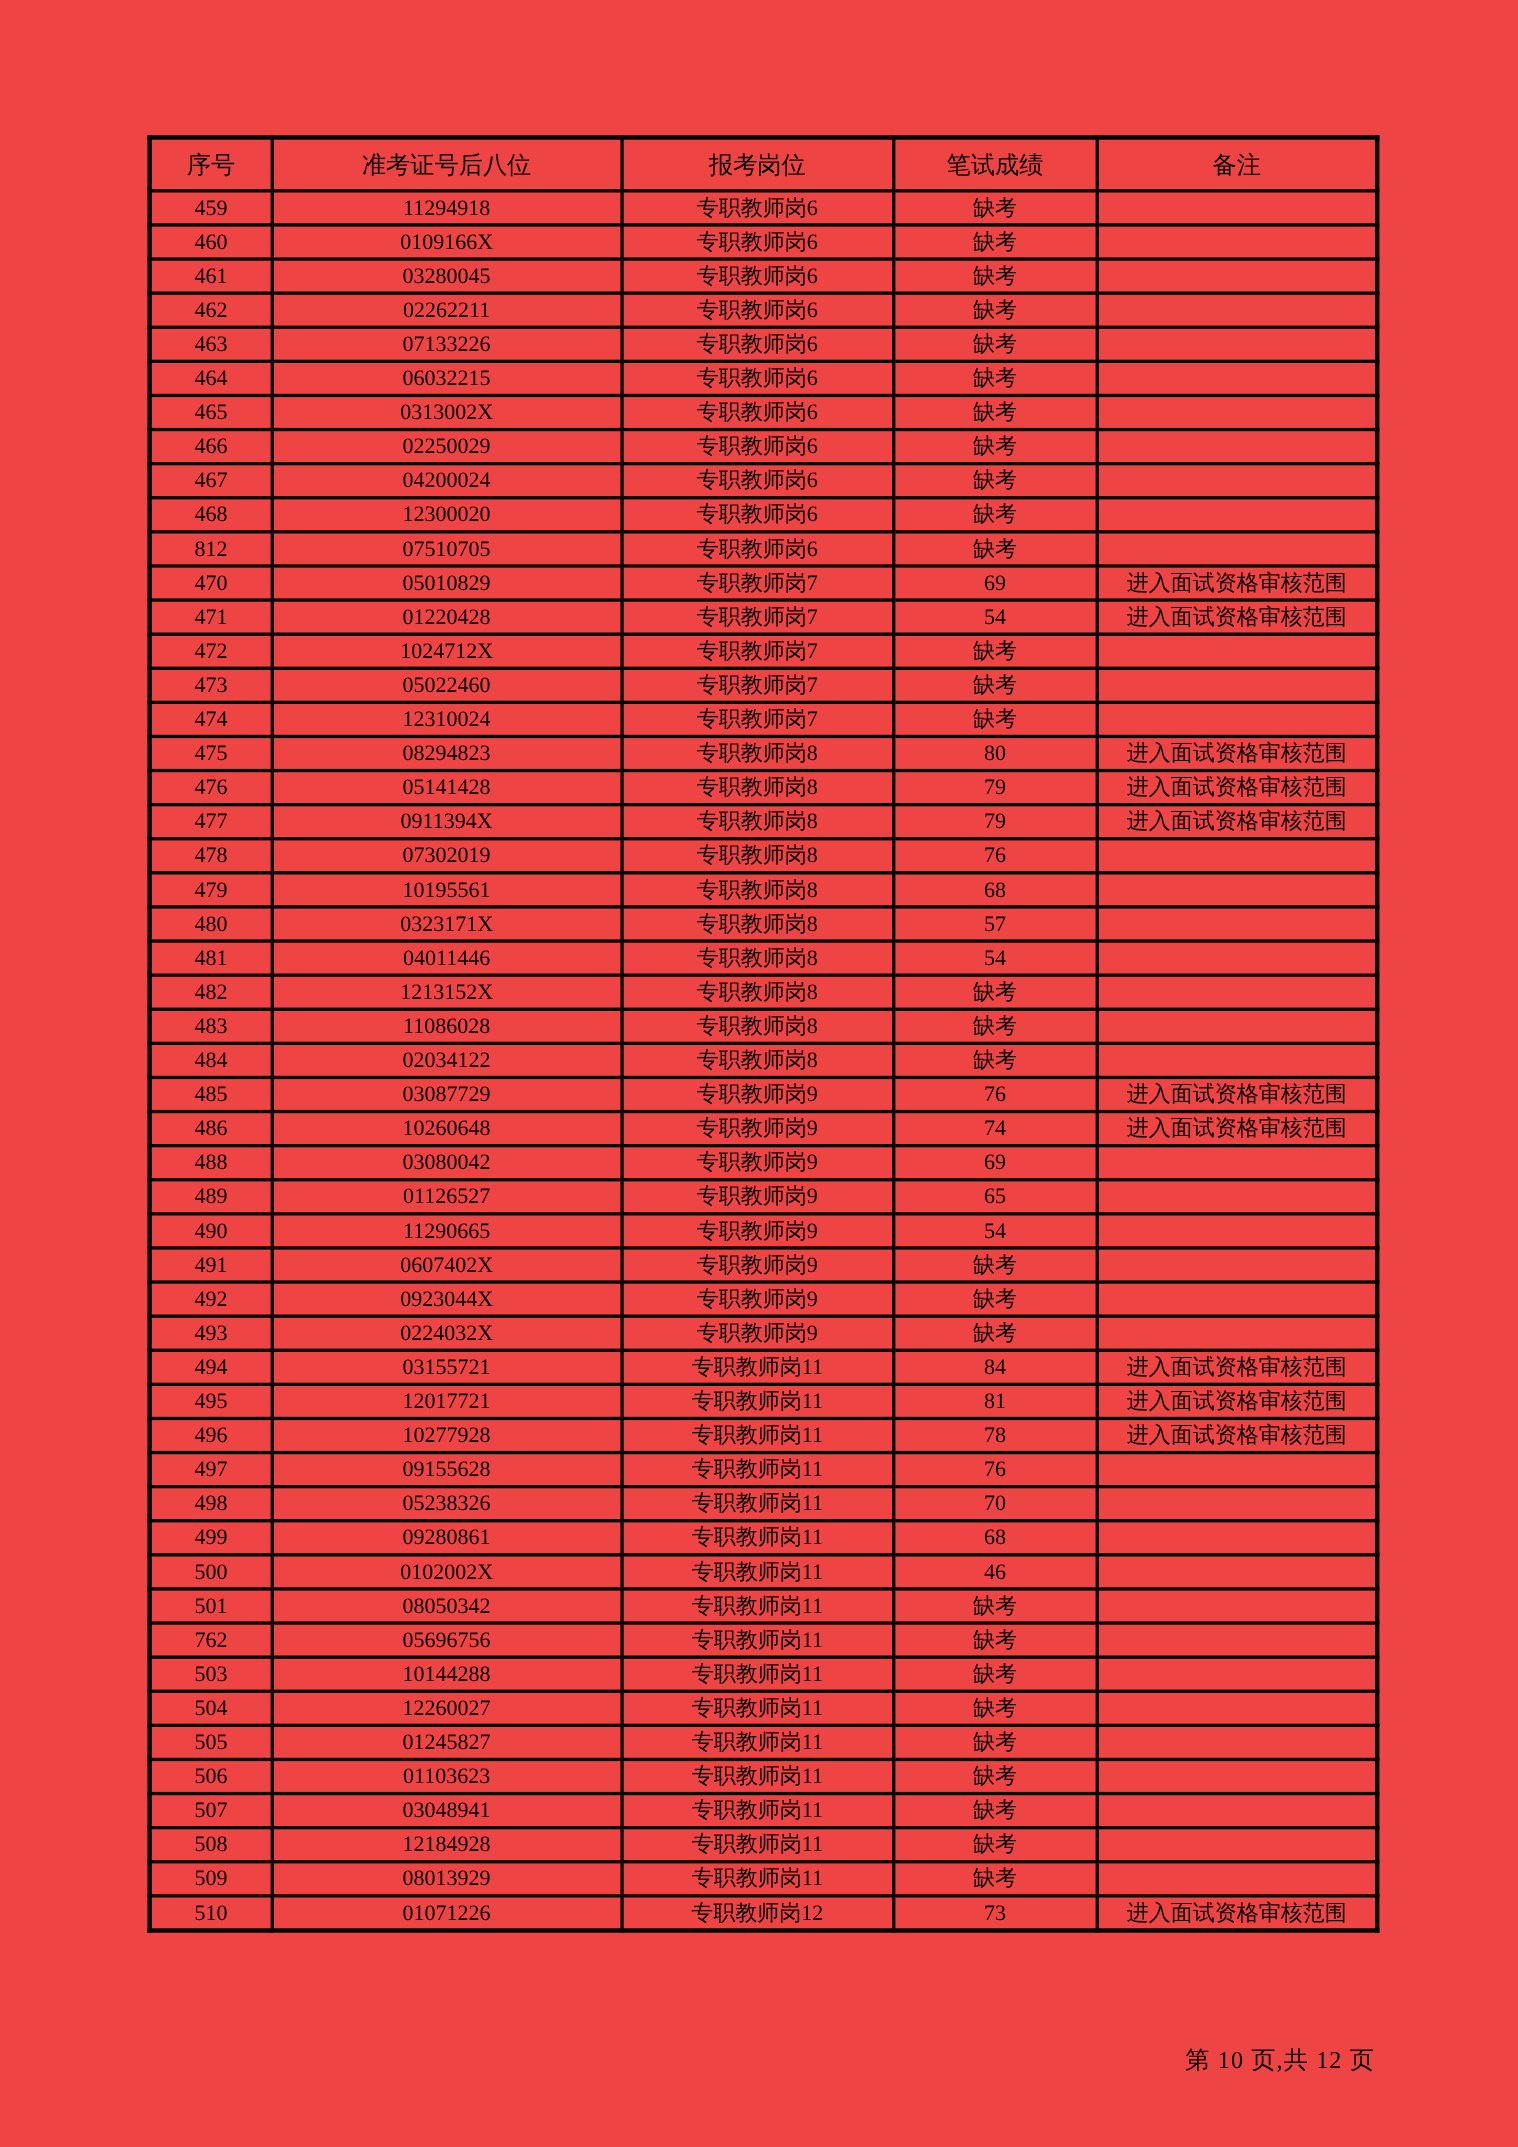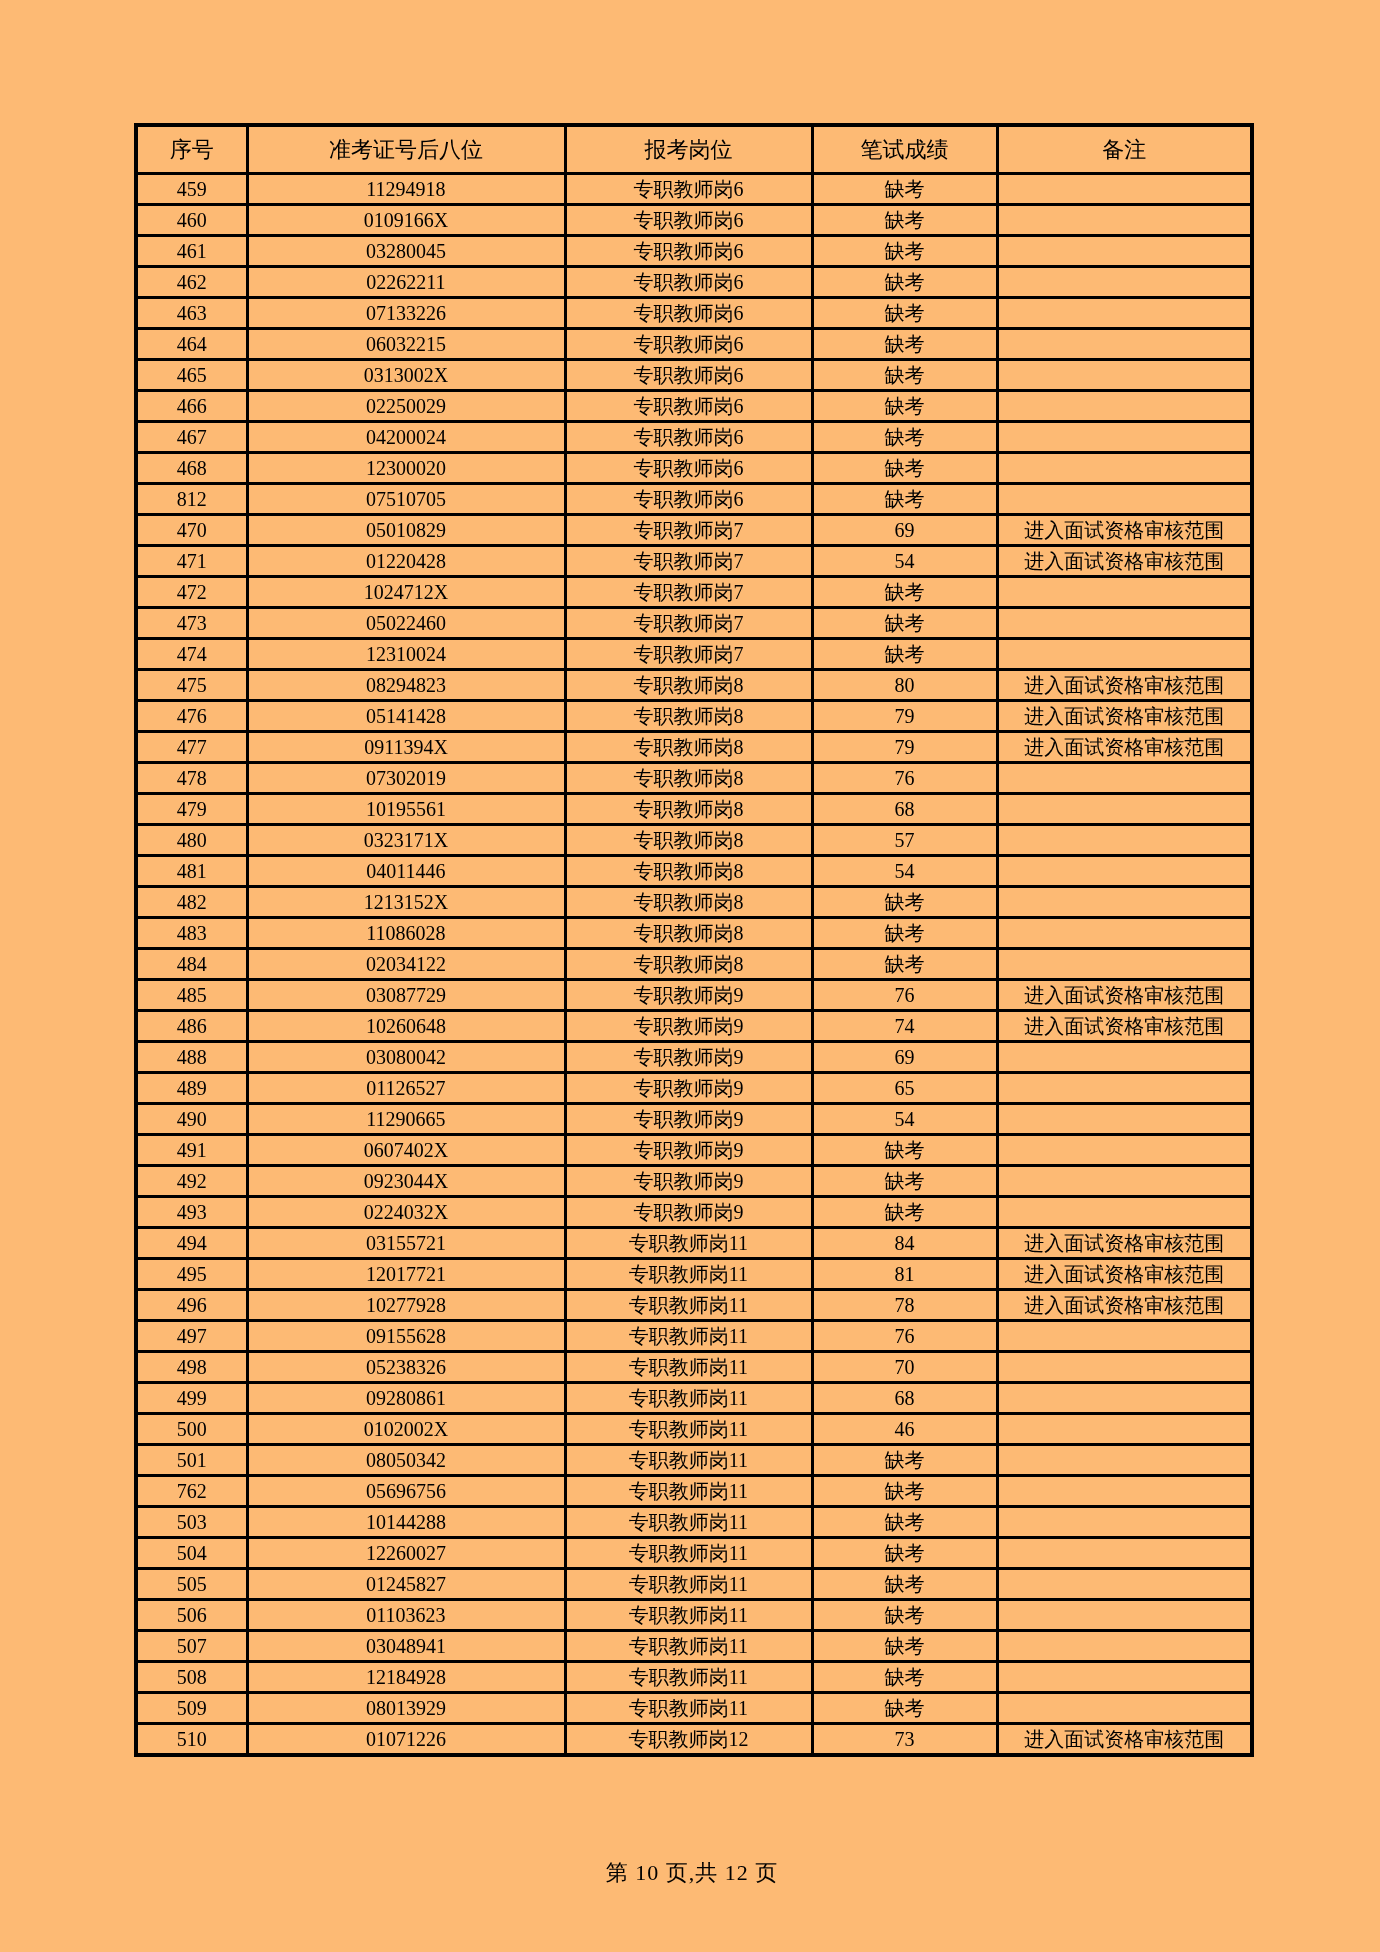--- a/index.html
+++ b/index.html
@@ -8,21 +8,21 @@
     background: #ffffff;
     width: 1380px;
     height: 1952px;
     font-family: "Liberation Serif", "DejaVu Serif", serif;
     color: #000000;
   }
   .page {
     position: relative;
     width: 1380px;
     height: 1952px;
-    background: #fdba74;
+    background: #ef4444;
     overflow: hidden;
   }
   table.results {
     position: absolute;
     left: 134px;
     top: 123px;
     width: 1116px;
     border-collapse: collapse;
     table-layout: fixed;
     border: 4px solid #000000;
@@ -43,21 +43,21 @@
   table.results td {
     height: 28px;
     font-size: 20px;
     line-height: 1;
   }
   .footer {
     position: absolute;
     left: 134px;
     width: 1116px;
     top: 1858px;
-    text-align: center;
+    text-align: right;
     font-size: 22px;
     letter-spacing: 1px;
   }
 </style>
 </head>
 <body>
 
 <div class="page">
 
   <table class="results">

